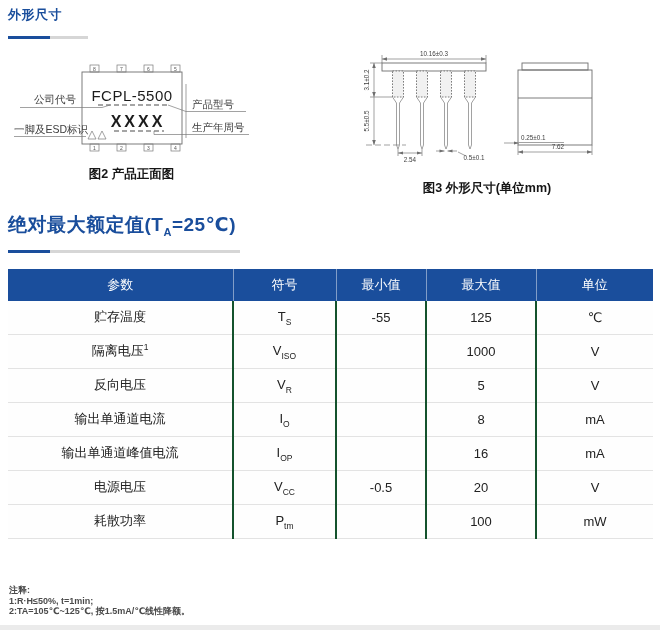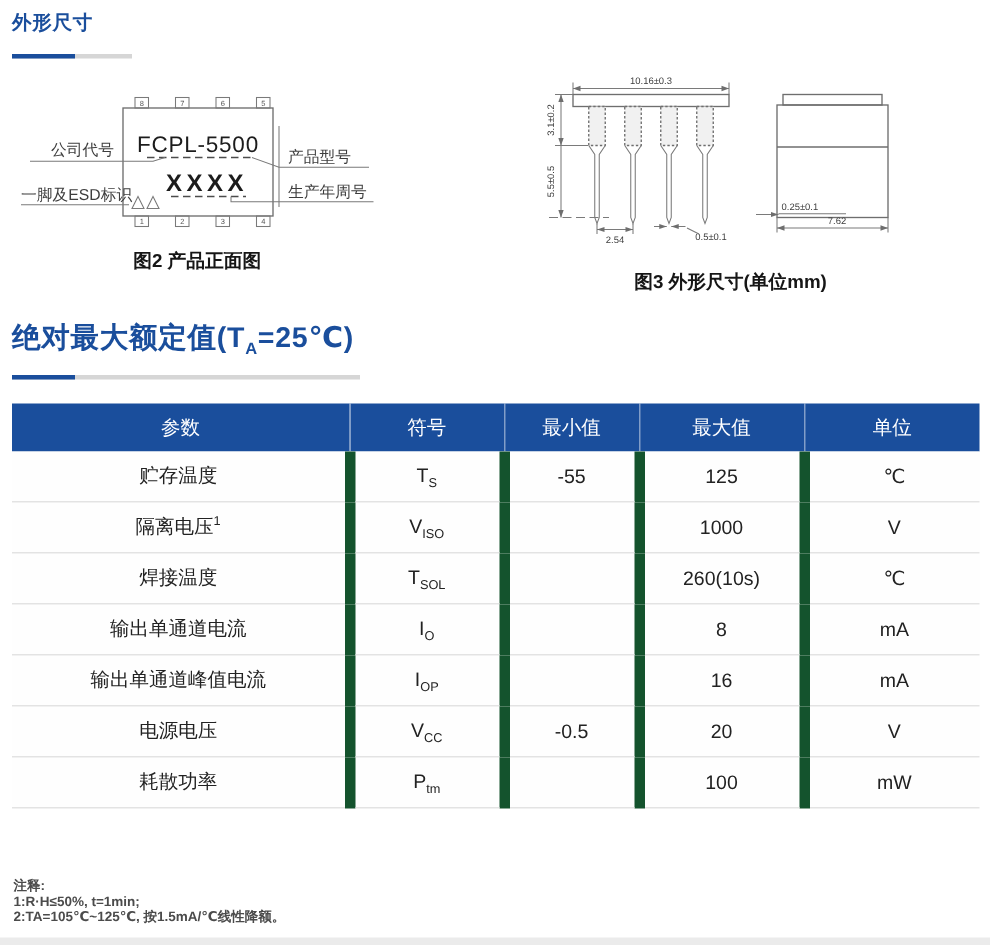--- a/index.html
+++ b/index.html
@@ -28,21 +28,21 @@
   .pinnum{font-size:5px;fill:#555;}
   .partno{font-size:15px;fill:#1c1c1c;letter-spacing:.5px;}
   .xcode{font-size:16px;fill:#1c1c1c;letter-spacing:3px;font-weight:bold;}
   .arrow{fill:#6e6e6e;stroke:none;}
 
   table.ratings{position:absolute;left:8px;top:269px;width:645px;border-collapse:collapse;table-layout:fixed;}
   table.ratings th{background:#1a4e9c;color:#ffffff;font-size:13px;font-weight:normal;height:30px;
        border-right:1px solid rgba(255,255,255,.45);}
   table.ratings th:last-child{border-right:none;}
   table.ratings td{font-size:13px;color:#222222;text-align:center;height:31px;background:#fefefe;
-       border-bottom:1px solid #e3e3e3;border-right:7px solid #14532d;}
+       border-bottom:1px solid #e3e3e3;border-right:2px solid #14532d;}
   table.ratings td:last-child{border-right:none;}
   table.ratings sub{font-size:8.5px;}
   table.ratings sup{font-size:8.5px;}
   col.c1{width:225px;} col.c2{width:103px;} col.c3{width:90px;} col.c4{width:110px;} col.c5{width:117px;}
 
   .notes{position:absolute;left:9px;top:585px;font-size:9px;font-weight:bold;color:#4b4b4b;line-height:10.5px;}
   .bottom-strip{position:absolute;left:0;top:625px;width:660px;height:5px;background:#ebebeb;}
 </style>
 </head>
 <body>
@@ -198,25 +198,25 @@
         <td>℃</td>
       </tr>
       <tr>
         <td><span>隔离电压</span><sup>1</sup></td>
         <td><span>V</span><sub>ISO</sub></td>
         <td></td>
         <td>1000</td>
         <td>V</td>
       </tr>
       <tr>
-        <td><span>焊接温度</span><sup></sup></td>
-        <td><span>T</span><sub>SOL</sub></td>
-        <td></td>
-        <td>260(10s)</td>
-        <td>℃</td>
+        <td><span>反向电压</span><sup></sup></td>
+        <td><span>V</span><sub>R</sub></td>
+        <td></td>
+        <td>5</td>
+        <td>V</td>
       </tr>
       <tr>
         <td><span>输出单通道电流</span><sup></sup></td>
         <td><span>I</span><sub>O</sub></td>
         <td></td>
         <td>8</td>
         <td>mA</td>
       </tr>
       <tr>
         <td><span>输出单通道峰值电流</span><sup></sup></td>

